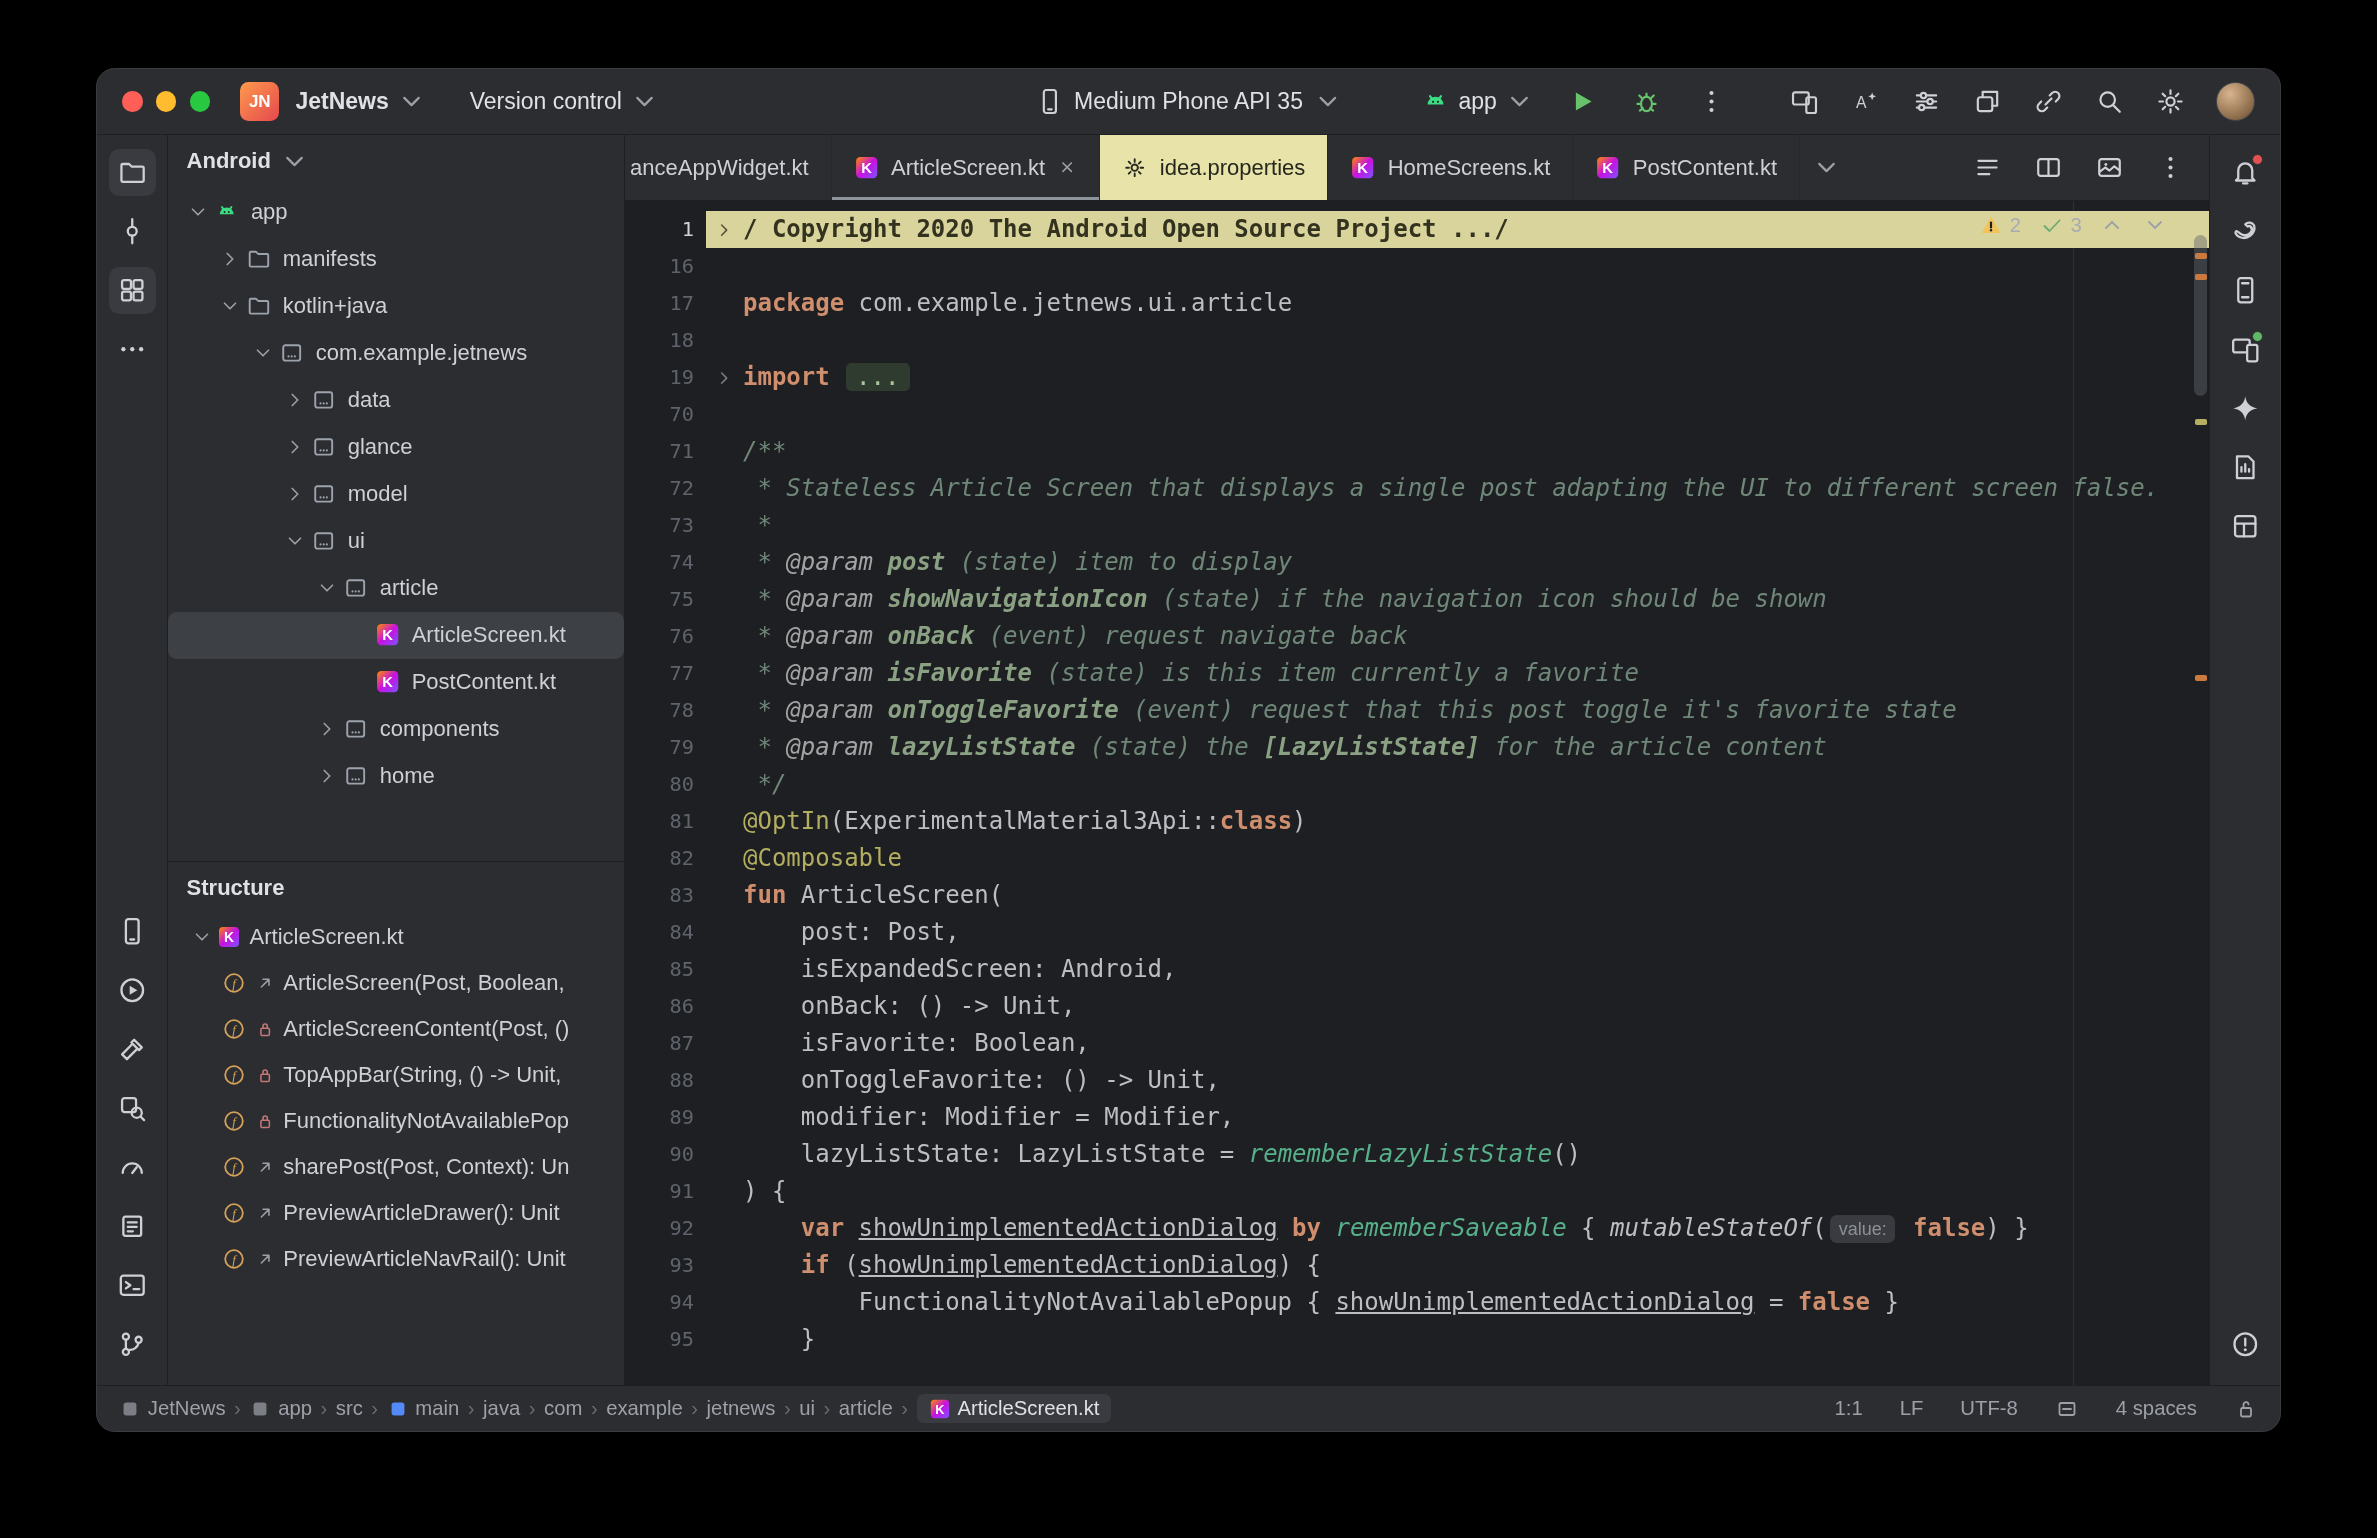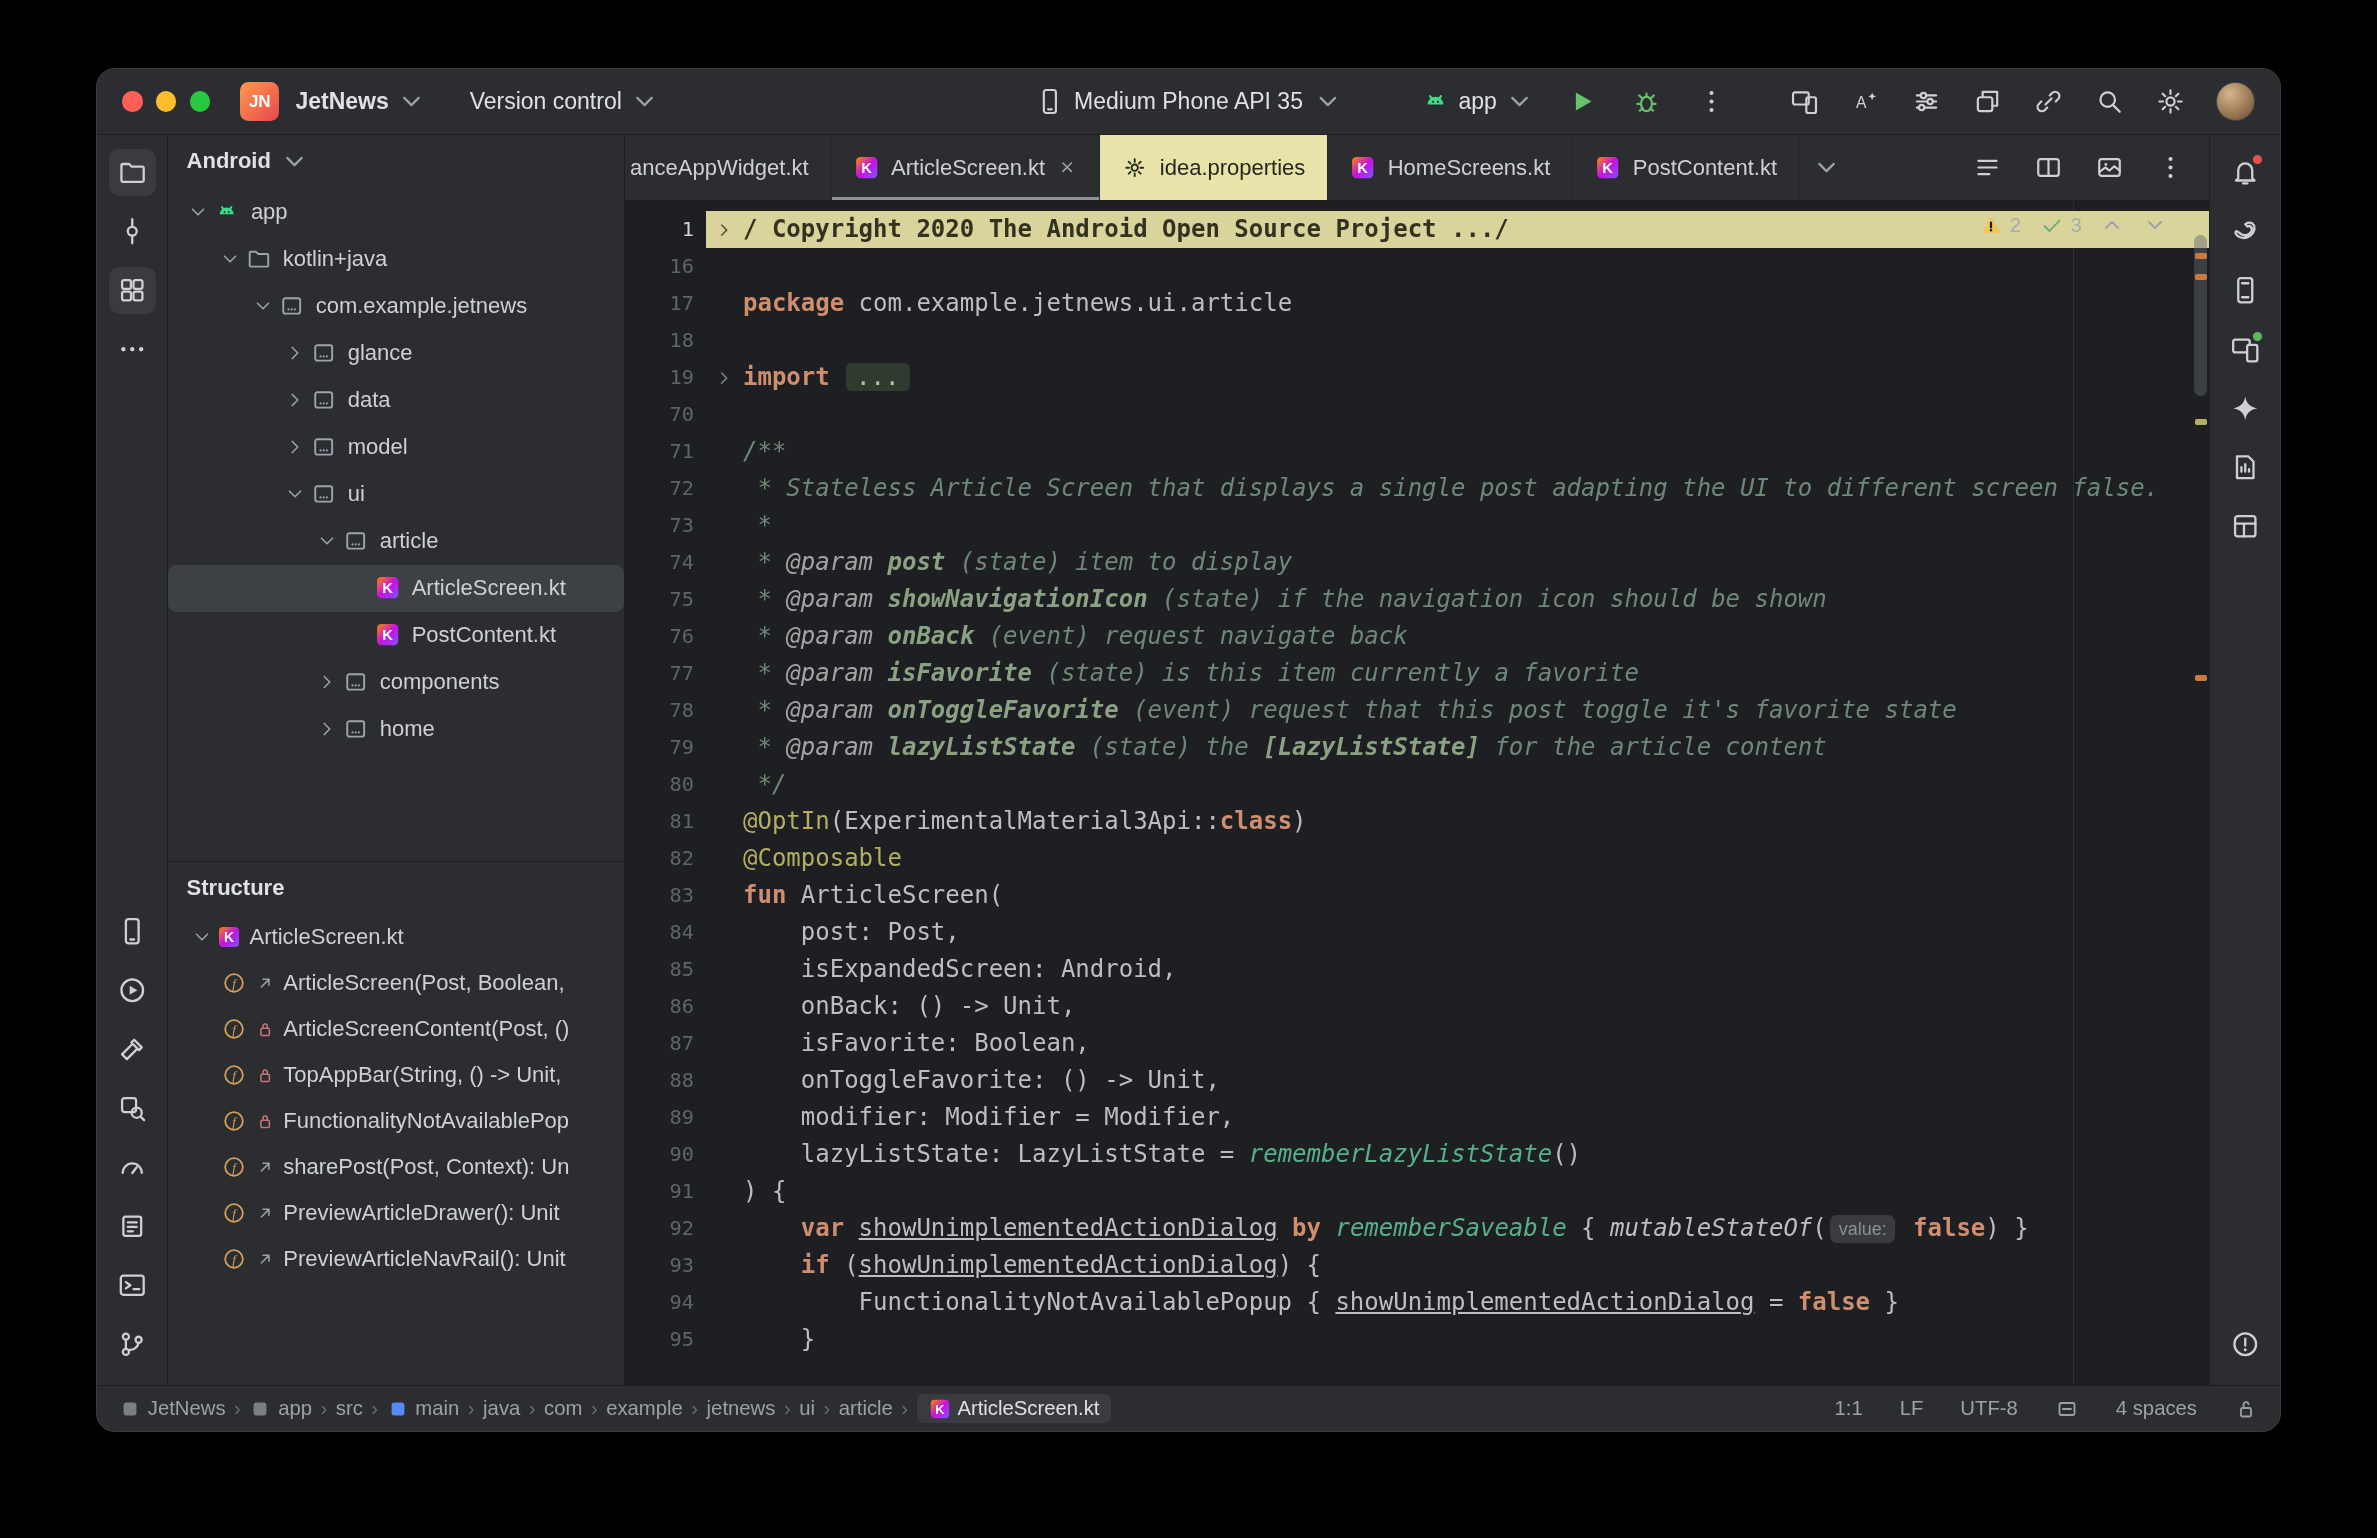--- a/index.html
+++ b/index.html
@@ -395,20 +395,33 @@
                   <path d="M7.5 7.5L9 9.8M16.5 7.5L15 9.8" stroke="#3ddc84"></path>
                   <circle cx="10" cy="12.3" r="0.9" fill="#17271d" stroke="none"></circle>
                   <circle cx="14" cy="12.3" r="0.9" fill="#17271d" stroke="none"></circle>
                 </svg>
               </span>
               <span class="tree-label">app</span>
             </div>
             <div class="tree-row" style="padding-left: 47px;">
               <span class="chev-slot">
                 <svg viewBox="0 0 24 24" class="ic" fill="none" stroke="currentColor" stroke-width="1.8" stroke-linecap="round" stroke-linejoin="round">
+                  <path d="M9 6l6 6-6 6"></path>
+                </svg>
+              </span>
+              <span class="tree-ic">
+                <svg viewBox="0 0 24 24" class="ic" fill="none" stroke="currentColor" stroke-width="1.8" stroke-linecap="round" stroke-linejoin="round">
+                  <path d="M3.5 6.5c0-.6.4-1 1-1h5l2 2h8.5c.6 0 1 .4 1 1v10c0 .6-.4 1-1 1H4.5c-.6 0-1-.4-1-1z"></path>
+                </svg>
+              </span>
+              <span class="tree-label">manifests</span>
+            </div>
+            <div class="tree-row" style="padding-left: 47px;">
+              <span class="chev-slot">
+                <svg viewBox="0 0 24 24" class="ic" fill="none" stroke="currentColor" stroke-width="1.8" stroke-linecap="round" stroke-linejoin="round">
                   <path d="M6 9l6 6 6-6"></path>
                 </svg>
               </span>
               <span class="tree-ic">
                 <svg viewBox="0 0 24 24" class="ic" fill="none" stroke="currentColor" stroke-width="1.8" stroke-linecap="round" stroke-linejoin="round">
                   <path d="M3.5 6.5c0-.6.4-1 1-1h5l2 2h8.5c.6 0 1 .4 1 1v10c0 .6-.4 1-1 1H4.5c-.6 0-1-.4-1-1z"></path>
                 </svg>
               </span>
               <span class="tree-label">kotlin+java</span>
             </div>
@@ -435,37 +448,37 @@
                 </svg>
               </span>
               <span class="tree-ic">
                 <svg viewBox="0 0 24 24" class="ic" fill="none" stroke="currentColor" stroke-width="1.8" stroke-linecap="round" stroke-linejoin="round">
                   <rect x="4" y="5" width="16" height="14.5" rx="2"></rect>
                   <circle cx="9" cy="15.5" r="1" fill="currentColor" stroke="none"></circle>
                   <circle cx="12" cy="15.5" r="1" fill="currentColor" stroke="none"></circle>
                   <circle cx="15" cy="15.5" r="1" fill="currentColor" stroke="none"></circle>
                 </svg>
               </span>
-              <span class="tree-label">glance</span>
+              <span class="tree-label">data</span>
             </div>
             <div class="tree-row" style="padding-left: 112px;">
               <span class="chev-slot">
                 <svg viewBox="0 0 24 24" class="ic" fill="none" stroke="currentColor" stroke-width="1.8" stroke-linecap="round" stroke-linejoin="round">
                   <path d="M9 6l6 6-6 6"></path>
                 </svg>
               </span>
               <span class="tree-ic">
                 <svg viewBox="0 0 24 24" class="ic" fill="none" stroke="currentColor" stroke-width="1.8" stroke-linecap="round" stroke-linejoin="round">
                   <rect x="4" y="5" width="16" height="14.5" rx="2"></rect>
                   <circle cx="9" cy="15.5" r="1" fill="currentColor" stroke="none"></circle>
                   <circle cx="12" cy="15.5" r="1" fill="currentColor" stroke="none"></circle>
                   <circle cx="15" cy="15.5" r="1" fill="currentColor" stroke="none"></circle>
                 </svg>
               </span>
-              <span class="tree-label">data</span>
+              <span class="tree-label">glance</span>
             </div>
             <div class="tree-row" style="padding-left: 112px;">
               <span class="chev-slot">
                 <svg viewBox="0 0 24 24" class="ic" fill="none" stroke="currentColor" stroke-width="1.8" stroke-linecap="round" stroke-linejoin="round">
                   <path d="M9 6l6 6-6 6"></path>
                 </svg>
               </span>
               <span class="tree-ic">
                 <svg viewBox="0 0 24 24" class="ic" fill="none" stroke="currentColor" stroke-width="1.8" stroke-linecap="round" stroke-linejoin="round">
                   <rect x="4" y="5" width="16" height="14.5" rx="2"></rect>

